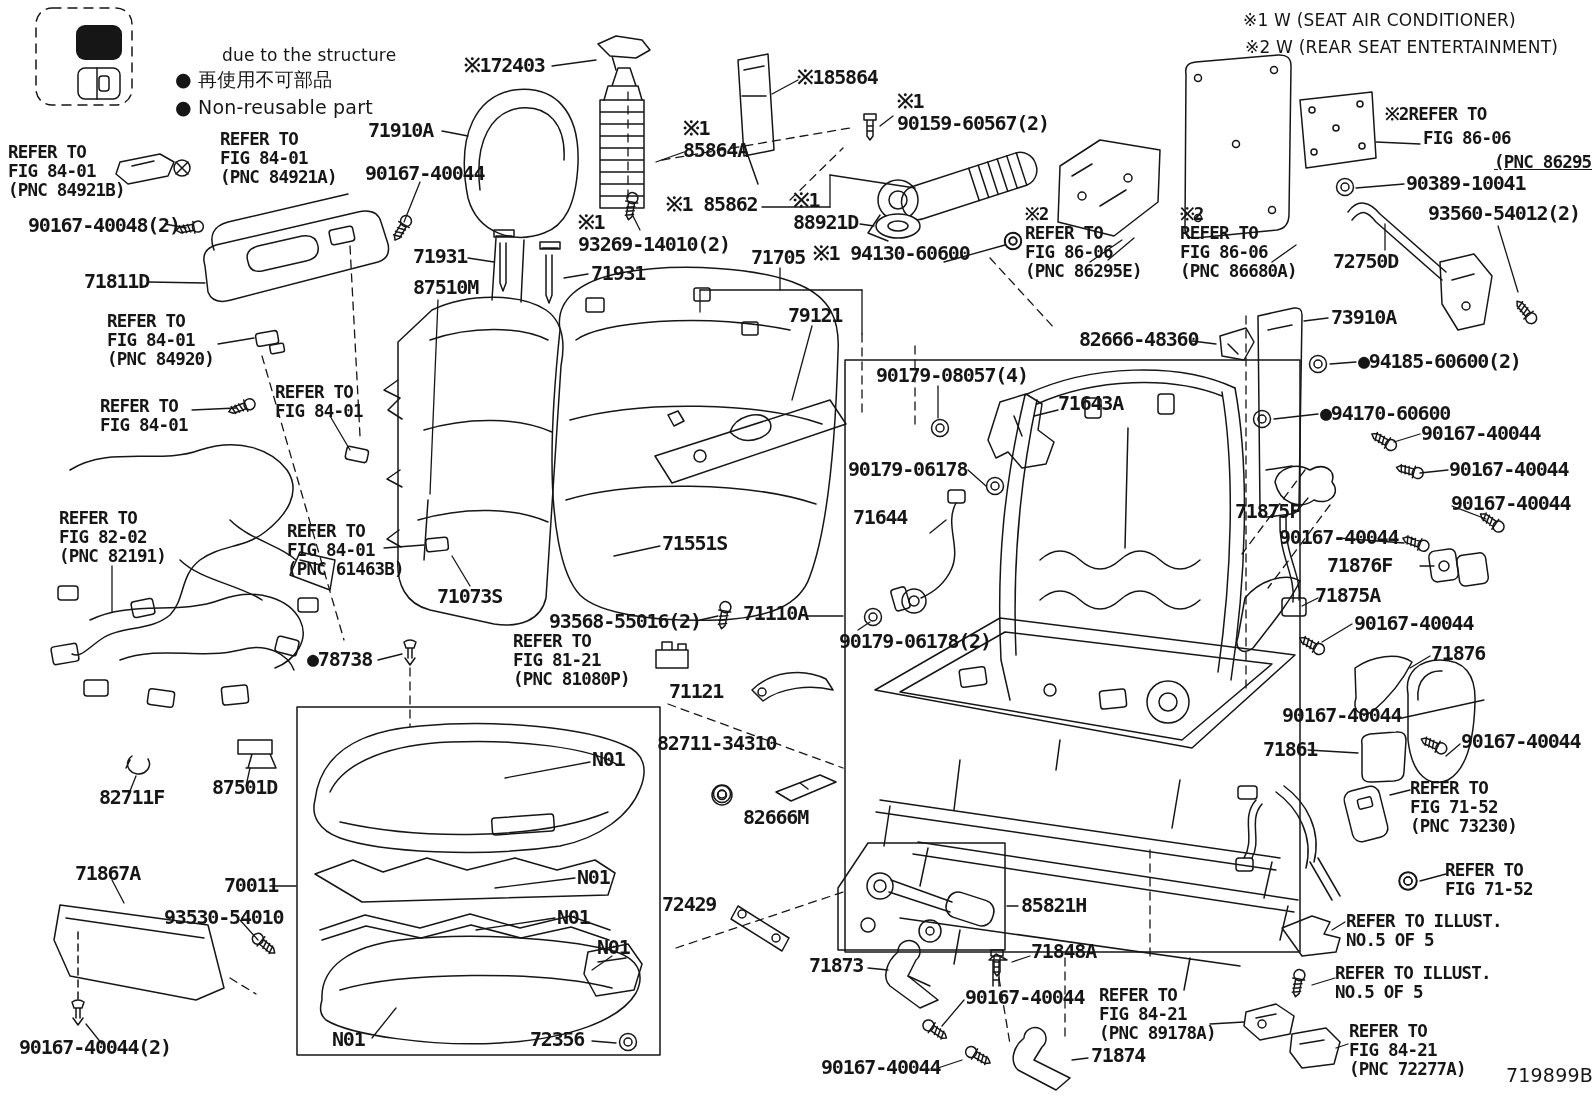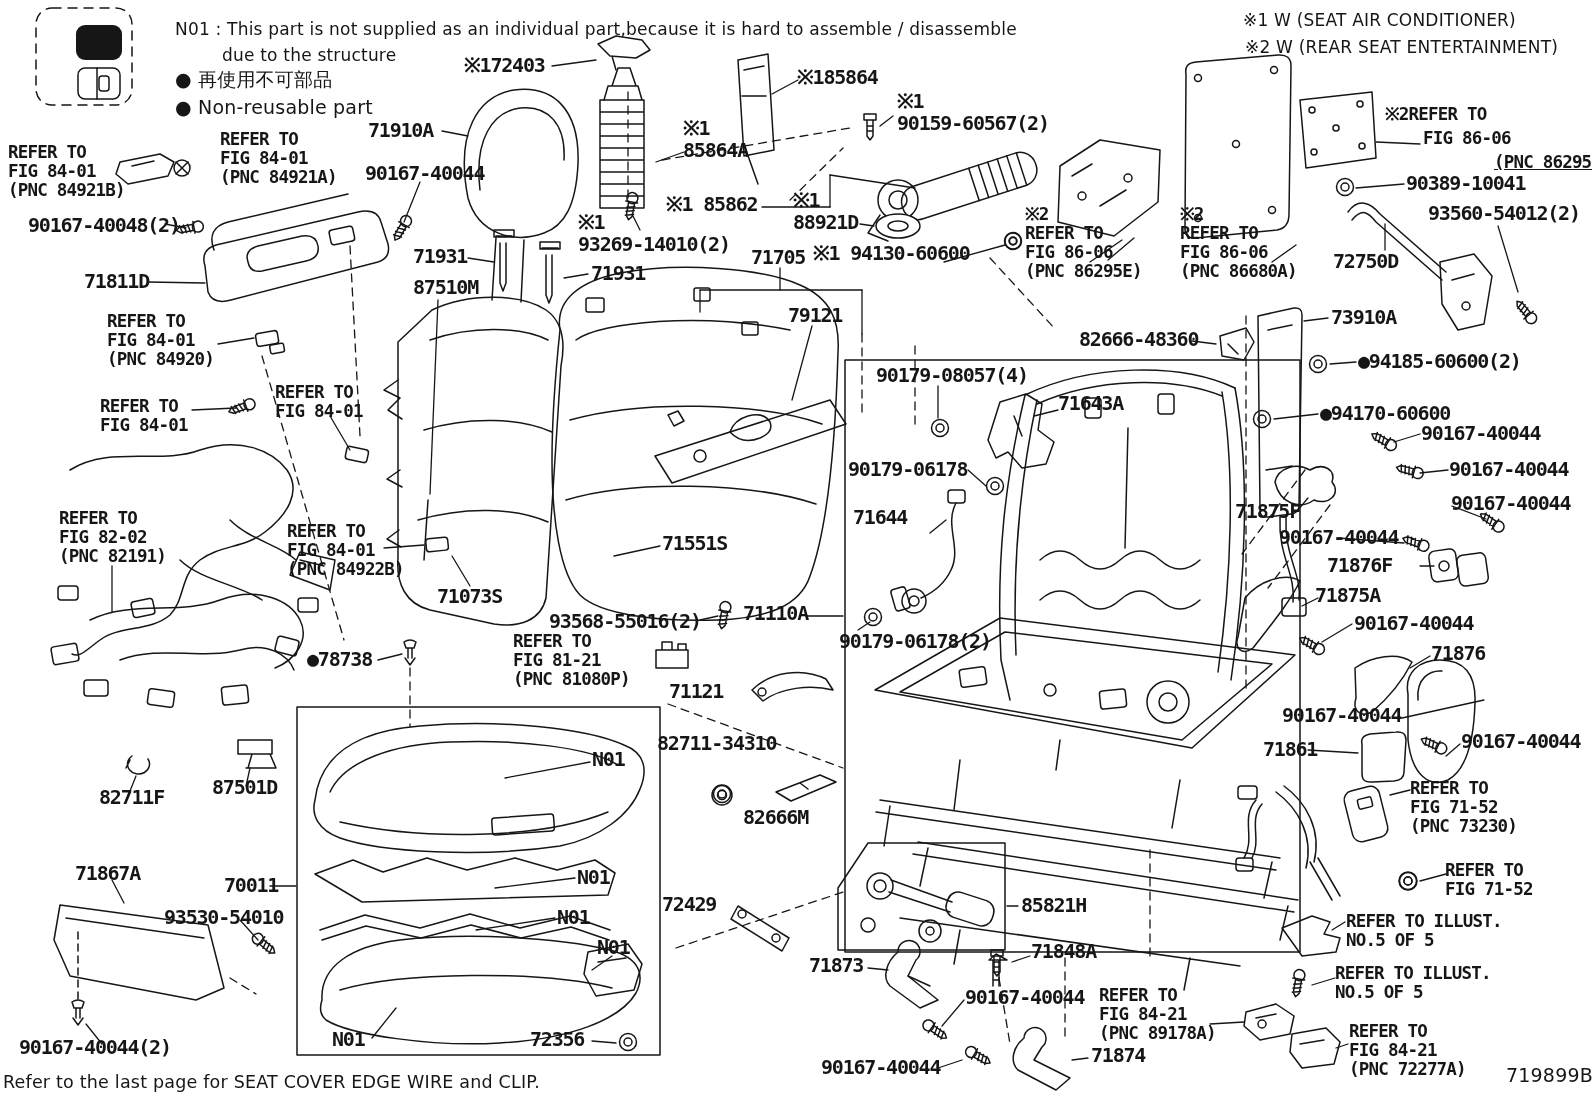--- a/index.html
+++ b/index.html
@@ -460,21 +460,20 @@
       </g>
       <g transform="translate(870,124)">
         <path d="M-6,-10 H6 V-4 H-6 Z M-3,-4 V12 M3,-4 V12 M-3,2 H3 M-3,7 H3 M-3,12 L0,16 L3,12"></path>
       </g>
       <g transform="translate(997,960)">
         <path d="M-6,-10 H6 V-4 H-6 Z M-3,-4 V12 M3,-4 V12 M-3,2 H3 M-3,7 H3 M-3,12 L0,16 L3,12"></path>
       </g>
     </svg>
 
   <div id="labels">
-      <div class="lbl txt" style="left: 175px; top: 20px; font-size: 17px;"><div>N01 : This part is not supplied as an individual part,because it is hard to assemble / disassemble</div></div>
       <div class="lbl txt" style="left: 222px; top: 46px; font-size: 17px;"><div>due to the structure</div></div>
       <div class="lbl txt" style="left: 175px; top: 69px; font-size: 19px;"><div>● 再使用不可部品</div></div>
       <div class="lbl txt" style="left: 175px; top: 97px; font-size: 19px;"><div>● Non-reusable part</div></div>
       <div class="lbl txt" style="left: 1243px; top: 11px; font-size: 17px;"><div>※1 W (SEAT AIR CONDITIONER)</div></div>
       <div class="lbl txt" style="left: 1245px; top: 38px; font-size: 17px;"><div>※2 W (REAR SEAT ENTERTAINMENT)</div></div>
       <div class="lbl" style="left: 464px; top: 55px;"><div>※172403</div></div>
       <div class="lbl" style="left: 368px; top: 120px;"><div>71910A</div></div>
       <div class="lbl" style="left: 797px; top: 67px;"><div>※185864</div></div>
       <div class="lbl" style="left: 897px; top: 91px;"><div>※1</div><div>90159-60567(2)</div></div>
       <div class="lbl" style="left: 683px; top: 118px;"><div>※1</div><div>85864A</div></div>
@@ -489,21 +488,21 @@
       <div class="lbl" style="left: 788px; top: 305px;"><div>79121</div></div>
       <div class="lbl" style="left: 365px; top: 163px;"><div>90167-40044</div></div>
       <div class="lbl ref" style="left: 8px; top: 143px;"><div>REFER TO</div><div>FIG 84-01</div><div>(PNC 84921B)</div></div>
       <div class="lbl ref" style="left: 220px; top: 130px;"><div>REFER TO</div><div>FIG 84-01</div><div>(PNC 84921A)</div></div>
       <div class="lbl" style="left: 28px; top: 215px;"><div>90167-40048(2)</div></div>
       <div class="lbl" style="left: 84px; top: 271px;"><div>71811D</div></div>
       <div class="lbl ref" style="left: 107px; top: 312px;"><div>REFER TO</div><div>FIG 84-01</div><div>(PNC 84920)</div></div>
       <div class="lbl ref" style="left: 100px; top: 397px;"><div>REFER TO</div><div>FIG 84-01</div></div>
       <div class="lbl ref" style="left: 275px; top: 383px;"><div>REFER TO</div><div>FIG 84-01</div></div>
       <div class="lbl ref" style="left: 59px; top: 509px;"><div>REFER TO</div><div>FIG 82-02</div><div>(PNC 82191)</div></div>
-      <div class="lbl ref" style="left: 287px; top: 522px;"><div>REFER TO</div><div>FIG 84-01</div><div>(PNC 84922B)</div></div>
+      <div class="lbl ref" style="left: 287px; top: 522px;"><div>REFER TO</div><div>FIG 84-01</div><div>(PNC 61463B)</div></div>
       <div class="lbl" style="left: 437px; top: 586px;"><div>71073S</div></div>
       <div class="lbl" style="left: 549px; top: 611px;"><div>93568-55016(2)</div></div>
       <div class="lbl" style="left: 662px; top: 533px;"><div>71551S</div></div>
       <div class="lbl ref" style="left: 513px; top: 632px;"><div>REFER TO</div><div>FIG 81-21</div><div>(PNC 81080P)</div></div>
       <div class="lbl" style="left: 669px; top: 681px;"><div>71121</div></div>
       <div class="lbl" style="left: 657px; top: 733px;"><div>82711-34310</div></div>
       <div class="lbl" style="left: 743px; top: 807px;"><div>82666M</div></div>
       <div class="lbl" style="left: 662px; top: 894px;"><div>72429</div></div>
       <div class="lbl" style="left: 307px; top: 649px;"><div>●78738</div></div>
       <div class="lbl" style="left: 99px; top: 787px;"><div>82711F</div></div>
@@ -554,15 +553,14 @@
       <div class="lbl ref" style="left: 1335px; top: 964px;"><div>REFER TO ILLUST.</div><div>NO.5 OF 5</div></div>
       <div class="lbl ref" style="left: 1349px; top: 1022px;"><div>REFER TO</div><div>FIG 84-21</div><div>(PNC 72277A)</div></div>
       <div class="lbl" style="left: 1021px; top: 895px;"><div>85821H</div></div>
       <div class="lbl" style="left: 1031px; top: 941px;"><div>71848A</div></div>
       <div class="lbl" style="left: 809px; top: 955px;"><div>71873</div></div>
       <div class="lbl" style="left: 965px; top: 987px;"><div>90167-40044</div></div>
       <div class="lbl ref" style="left: 1099px; top: 986px;"><div>REFER TO</div><div>FIG 84-21</div><div>(PNC 89178A)</div></div>
       <div class="lbl" style="left: 821px; top: 1057px;"><div>90167-40044</div></div>
       <div class="lbl" style="left: 1091px; top: 1045px;"><div>71874</div></div>
       <div class="lbl txt" style="left: 1506px; top: 1065px; font-size: 19px;"><div>719899B</div></div>
-      <div class="lbl txt" style="left: 3px; top: 1073px; font-size: 17.5px;"><div>Refer to the last page for SEAT COVER EDGE WIRE and CLIP.</div></div>
     </div>
 </div>
 
 </body></html>

